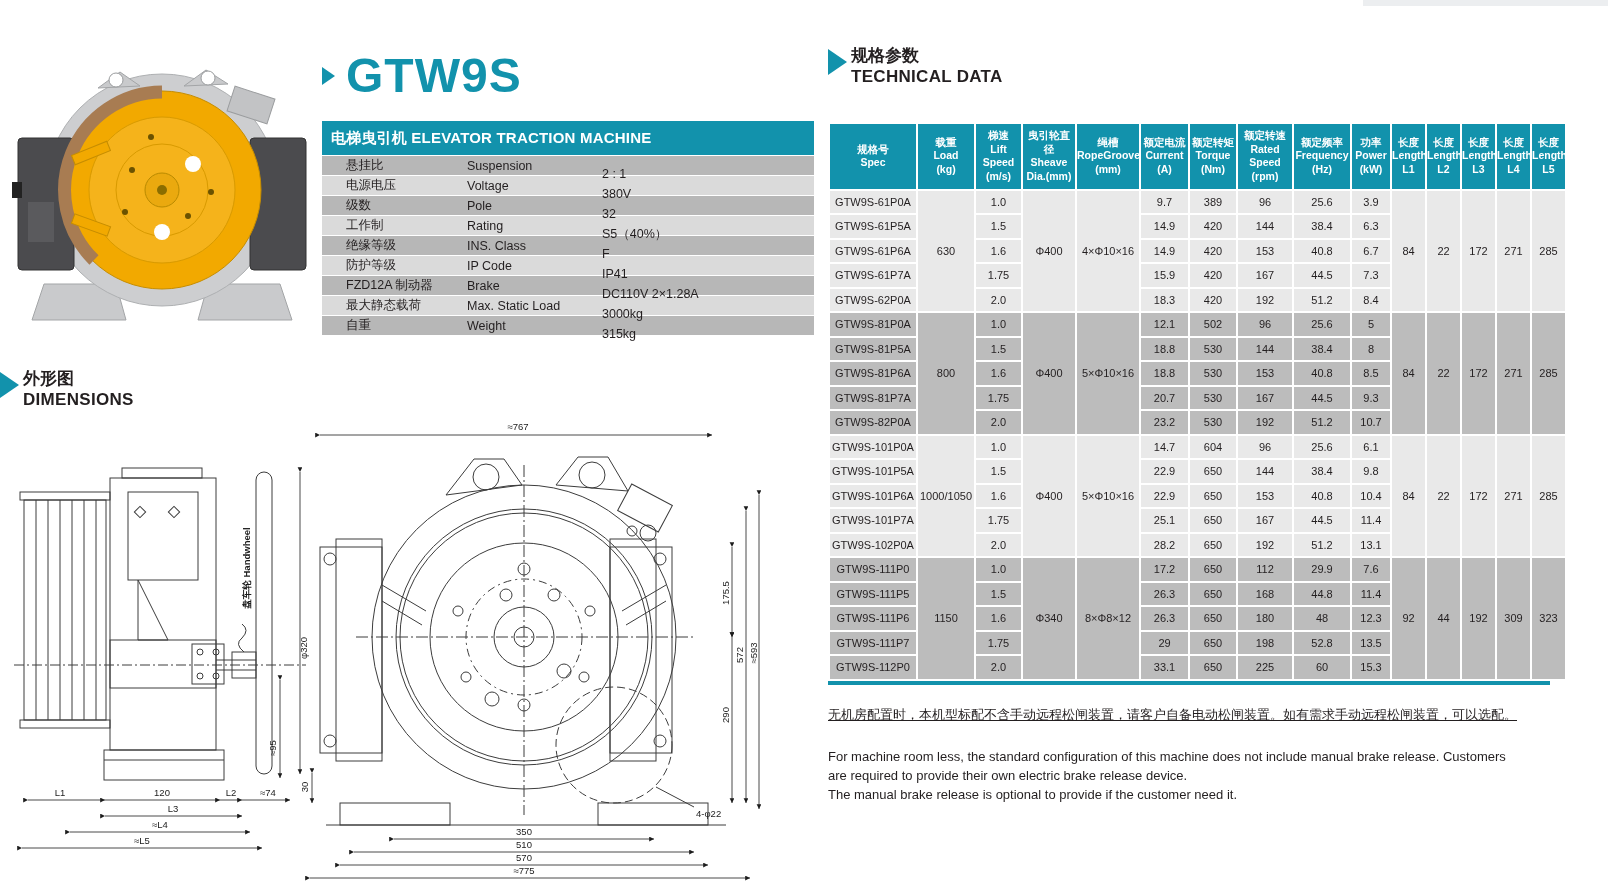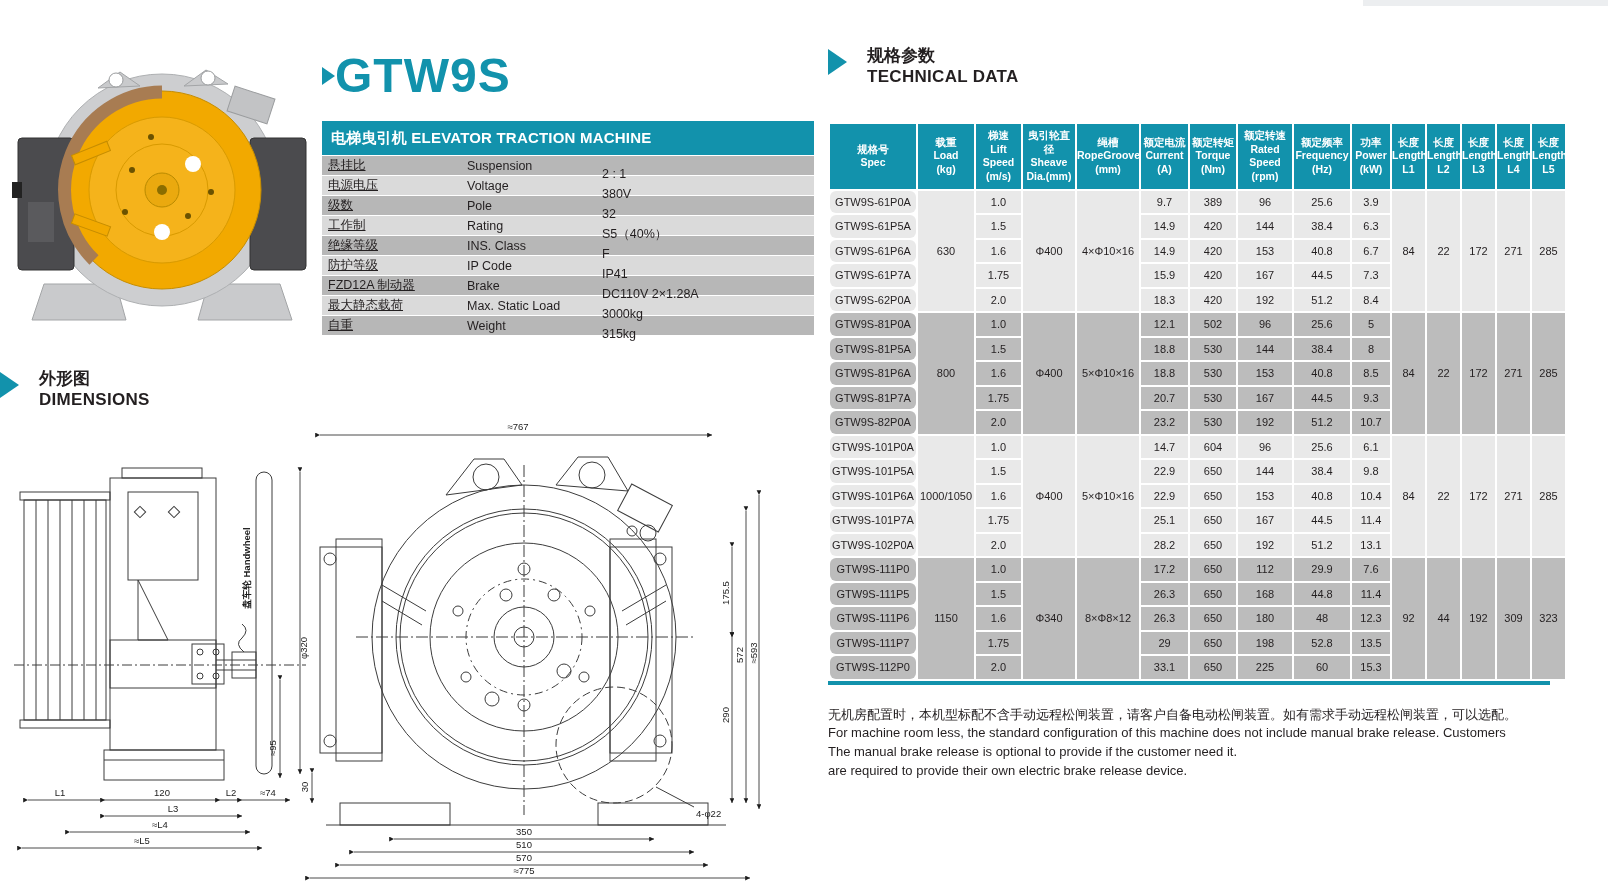--- a/index.html
+++ b/index.html
@@ -6,56 +6,56 @@
   *{box-sizing:border-box; margin:0; padding:0;}
   body{background:#fff;}
   #canvas{position:relative; width:1608px; height:885px; background:#fff; overflow:hidden;
           font-family:"Liberation Sans","DejaVu Sans",sans-serif; color:var(--ink);}
   .abs{position:absolute;}
 
   
   .corner-strip{left:1363px; top:0; width:245px; height:6px; background:#eceef0;}
 
   
-  .section-head{display:flex; gap:20px; align-items:flex-start;}
+  .section-head{display:flex; gap:4px; align-items:flex-start;}
   .tri-lg{width:0;height:0;border-top:13px solid transparent;border-bottom:13px solid transparent;
           border-left:19px solid var(--teal); margin-top:4px;}
   .sh-cn{font-size:17px; font-weight:700; line-height:1.25;}
   .sh-en{font-size:17px; font-weight:700; line-height:1.25; letter-spacing:.3px;}
 
   
-  .model-title{display:flex; align-items:center; gap:0;}
+  .model-title{display:flex; align-items:center; gap:11px;}
   .tri-sm{width:0;height:0;border-top:9px solid transparent;border-bottom:9px solid transparent;
           border-left:13px solid var(--teal);}
   .model-text{font-size:48px; font-weight:700; color:var(--teal); letter-spacing:1px; line-height:1;}
 
   
   .spec-table{width:492px;}
   .spec-title{background:var(--teal); color:#fff; font-weight:700; font-size:15px; height:34px;
               display:flex; align-items:center; padding-left:9px; letter-spacing:.2px;}
   .spec-row{display:flex; height:19px; margin-top:1px; align-items:center; font-size:12.5px;}
   .spec-row.dark{background:#b7b7b7;}
   .spec-row.light{background:#dadada;}
-  .spec-cn{width:145px; padding-left:6px;text-decoration:underline;}
+  .spec-cn{width:145px; padding-left:24px;}
   .spec-en{width:135px;}
   .spec-val{width:132px;margin-top:17px;}
 
   
   .tech-wrap{width:722px; border-bottom:4px solid var(--teal);}
   table.tech{border-collapse:separate; border-spacing:2px; table-layout:fixed; width:722px;}
   table.tech th{background:var(--teal); color:#fff; font-size:10.5px; font-weight:700;
                 padding:5px 0; line-height:1.3; vertical-align:middle;}
   table.tech td{text-align:center; font-size:11px; height:22.5px; padding:0 1px; vertical-align:middle;}
   td.gl{background:#e9e9e9;}
   td.gd{background:#bcbcbc;}
-  td.spec{font-size:10.5px;border-radius:6px;}
+  td.spec{font-size:10.5px;}
 
   
   .remark-title{color:var(--teal2); font-size:15.5px; font-weight:400; margin-bottom:10px;}
-  .remark-cn{font-size:13px; }
+  .remark-cn{font-size:13px; margin-bottom:24px;text-decoration:underline;}
   .remark-en{font-size:13px; line-height:1.45;}
 
   
   svg text{font-family:"Liberation Sans","DejaVu Sans",sans-serif;}
   .dim{font-size:9.5px; fill:#1c1c1c;}
   .draw{stroke:#3c3c3c; fill:none; stroke-width:1;}
 </style>
 </head>
 <body>
 
@@ -625,18 +625,18 @@
             <td class="gd">15.3</td>
           </tr>
         </tbody>
     </table>
   </div>
 
   <div class="abs" style="left:828px; top:706px; width:740px;">
     <div class="remark-cn">无机房配置时，本机型标配不含手动远程松闸装置，请客户自备电动松闸装置。如有需求手动远程松闸装置，可以选配。</div>
     <div class="remark-en">
       <div>For machine room less, the standard configuration of this machine does not include manual brake release. Customers</div>
+      <div>are required to provide their own electric brake release device.</div>
       <div>The manual brake release is optional to provide if the customer need it.</div>
-      <div>are required to provide their own electric brake release device.</div>
     </div>
   </div>
 
 </div>
 
 </body></html>

